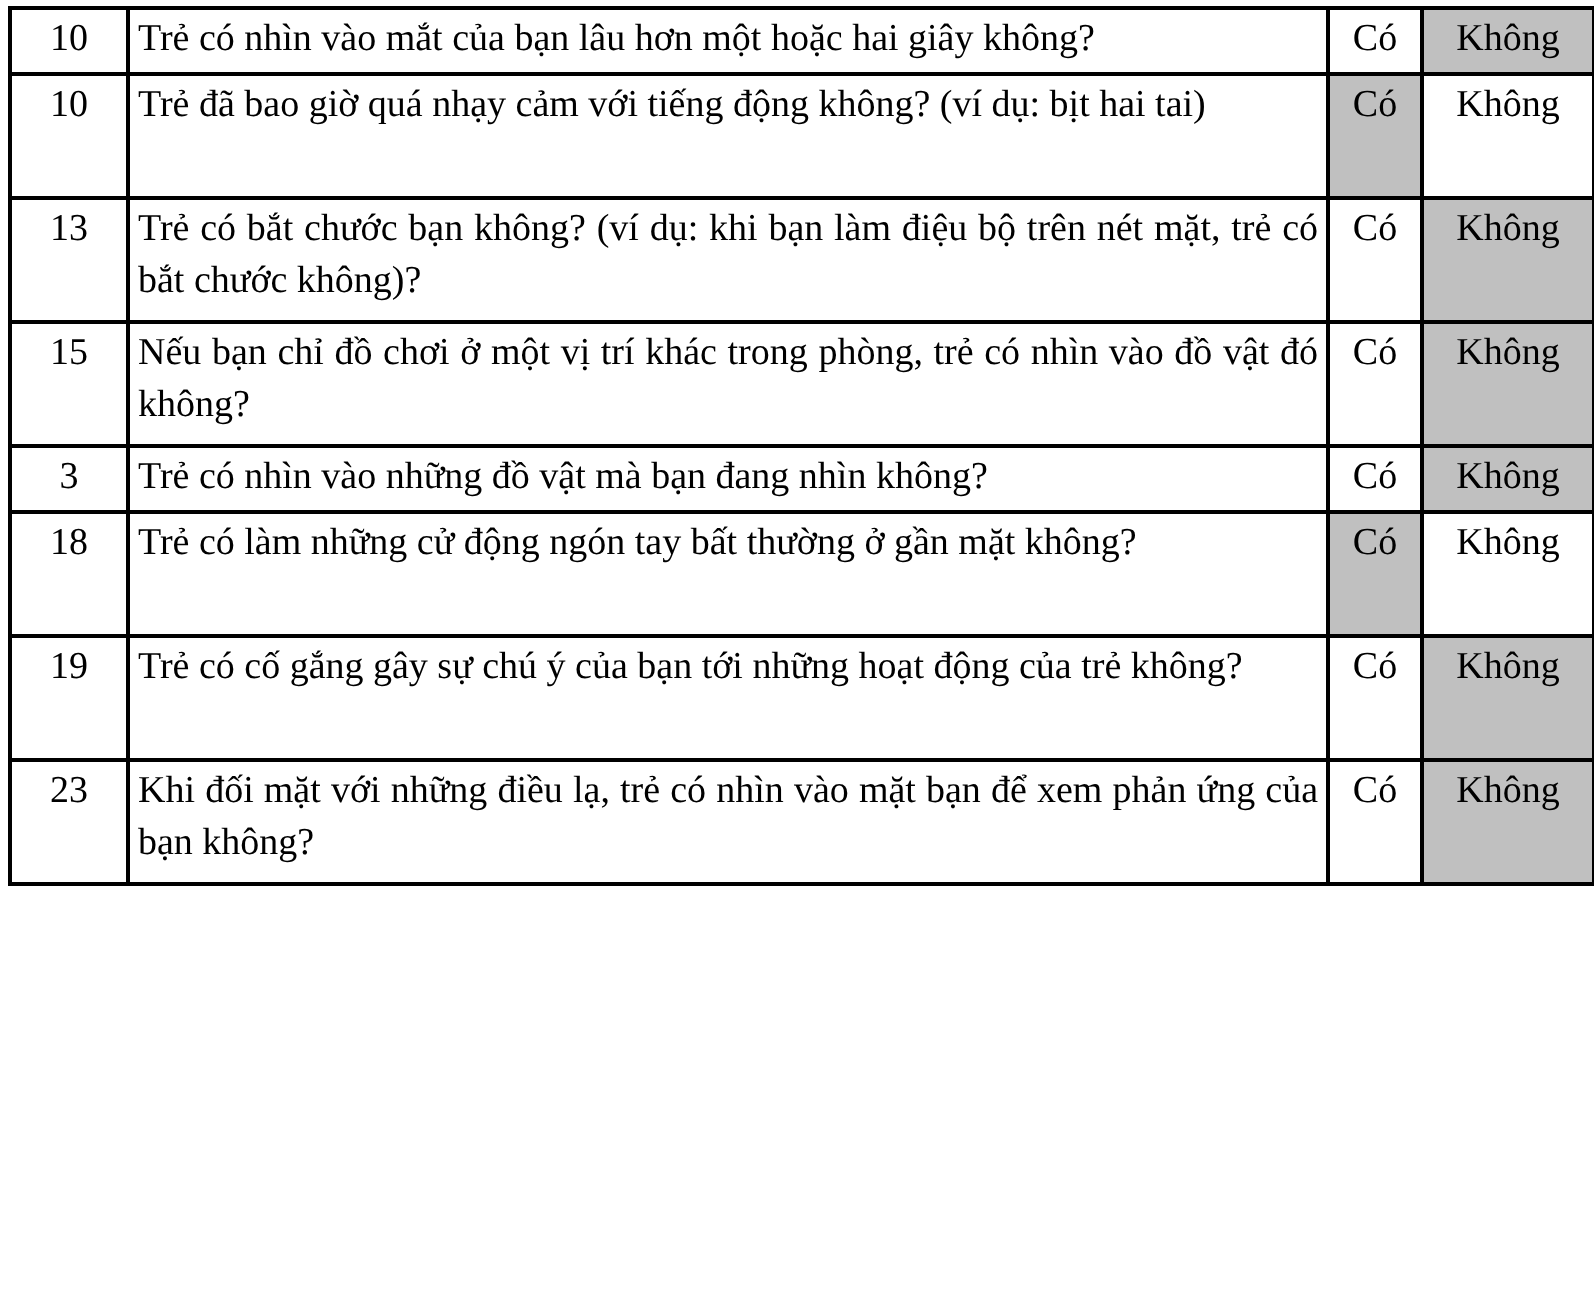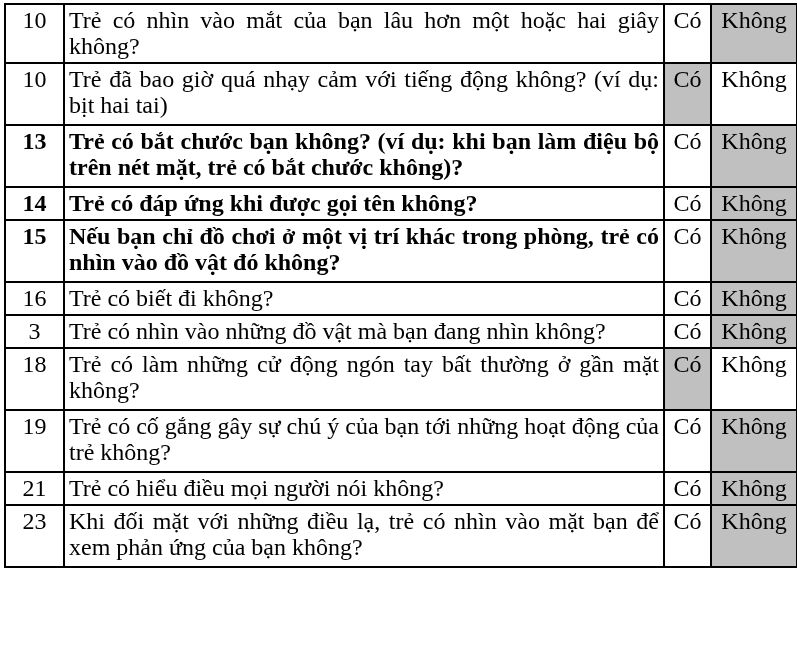--- a/index.html
+++ b/index.html
@@ -18,21 +18,21 @@
     padding: 3px 1px 4px 4px;
   }
   table.mchat {
     border-collapse: collapse;
     width: 792px;
     table-layout: fixed;
   }
   table.mchat td {
     border: 2px solid #000000;
     vertical-align: top;
-    font-size: 24px;
+    font-size: 19px;
     line-height: 26px;
     padding: 2px 4px 3px 4px;
     overflow: hidden;
   }
   col.c-num { width: 59px; }
   col.c-q   { width: 600px; }
   col.c-yes { width: 47px; }
   col.c-no  { width: 86px; }
 
   td.num {
@@ -42,21 +42,21 @@
     text-align: justify;
     padding-left: 11px;
     padding-right: 7px;
     margin-top: 48px;
   }
   td.yes, td.no {
     text-align: center;
     font-family: Liberation Serif, serif;
   }
   tr.bold td.num, tr.bold td.q {
-    font-weight: bold;
+    font-weight: normal;
   }
   tr.single td { height: 26px; }
   tr.tall td   { height: 55px; }
   td.highlight {
     background: var(--hl, #c0c0c0);
   }
 </style>
 </head>
 <body>
 
@@ -80,35 +80,23 @@
         <td class="q">Trẻ đã bao giờ quá nhạy cảm với tiếng động không? (ví dụ: bịt hai tai)</td>
         <td class="yes highlight">Có</td>
         <td class="no">Không</td>
       </tr>
       <tr class="tall bold">
         <td class="num">13</td>
         <td class="q">Trẻ có bắt chước bạn không? (ví dụ: khi bạn làm điệu bộ trên nét mặt, trẻ có bắt chước không)?</td>
         <td class="yes">Có</td>
         <td class="no highlight">Không</td>
       </tr>
-      <tr class="single bold">
-        <td class="num">14</td>
-        <td class="q">Trẻ có đáp ứng khi được gọi tên không?</td>
-        <td class="yes">Có</td>
-        <td class="no highlight">Không</td>
-      </tr>
       <tr class="tall bold">
         <td class="num">15</td>
         <td class="q">Nếu bạn chỉ đồ chơi ở một vị trí khác trong phòng, trẻ có nhìn vào đồ vật đó không?</td>
-        <td class="yes">Có</td>
-        <td class="no highlight">Không</td>
-      </tr>
-      <tr class="single">
-        <td class="num">16</td>
-        <td class="q">Trẻ có biết đi không?</td>
         <td class="yes">Có</td>
         <td class="no highlight">Không</td>
       </tr>
       <tr class="single">
         <td class="num">3</td>
         <td class="q">Trẻ có nhìn vào những đồ vật mà bạn đang nhìn không?</td>
         <td class="yes">Có</td>
         <td class="no highlight">Không</td>
       </tr>
       <tr class="tall">
@@ -116,26 +104,20 @@
         <td class="q">Trẻ có làm những cử động ngón tay bất thường ở gần mặt không?</td>
         <td class="yes highlight">Có</td>
         <td class="no">Không</td>
       </tr>
       <tr class="tall">
         <td class="num">19</td>
         <td class="q">Trẻ có cố gắng gây sự chú ý của bạn tới những hoạt động của trẻ không?</td>
         <td class="yes">Có</td>
         <td class="no highlight">Không</td>
       </tr>
-      <tr class="single">
-        <td class="num">21</td>
-        <td class="q">Trẻ có hiểu điều mọi người nói không?</td>
-        <td class="yes">Có</td>
-        <td class="no highlight">Không</td>
-      </tr>
       <tr class="tall">
         <td class="num">23</td>
         <td class="q">Khi đối mặt với những điều lạ, trẻ có nhìn vào mặt bạn để xem phản ứng của bạn không?</td>
         <td class="yes">Có</td>
         <td class="no highlight">Không</td>
       </tr>
     </tbody>
   </table>
 </div>
 

